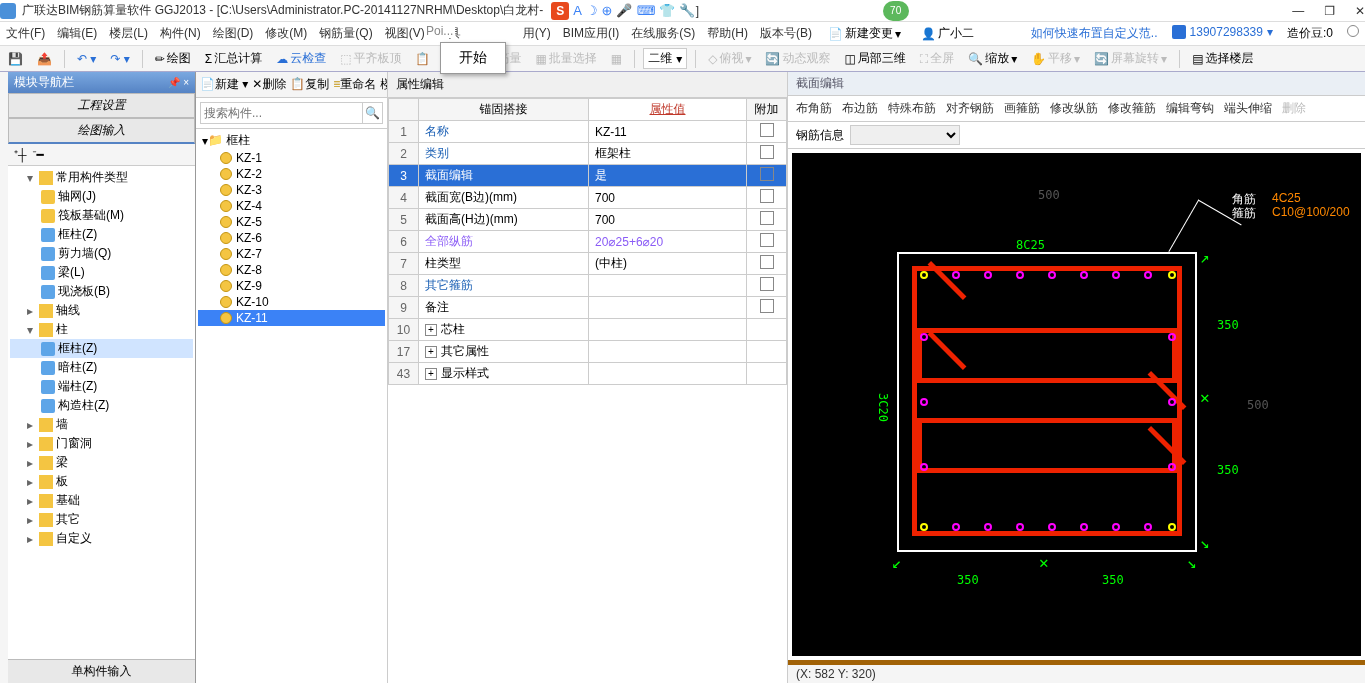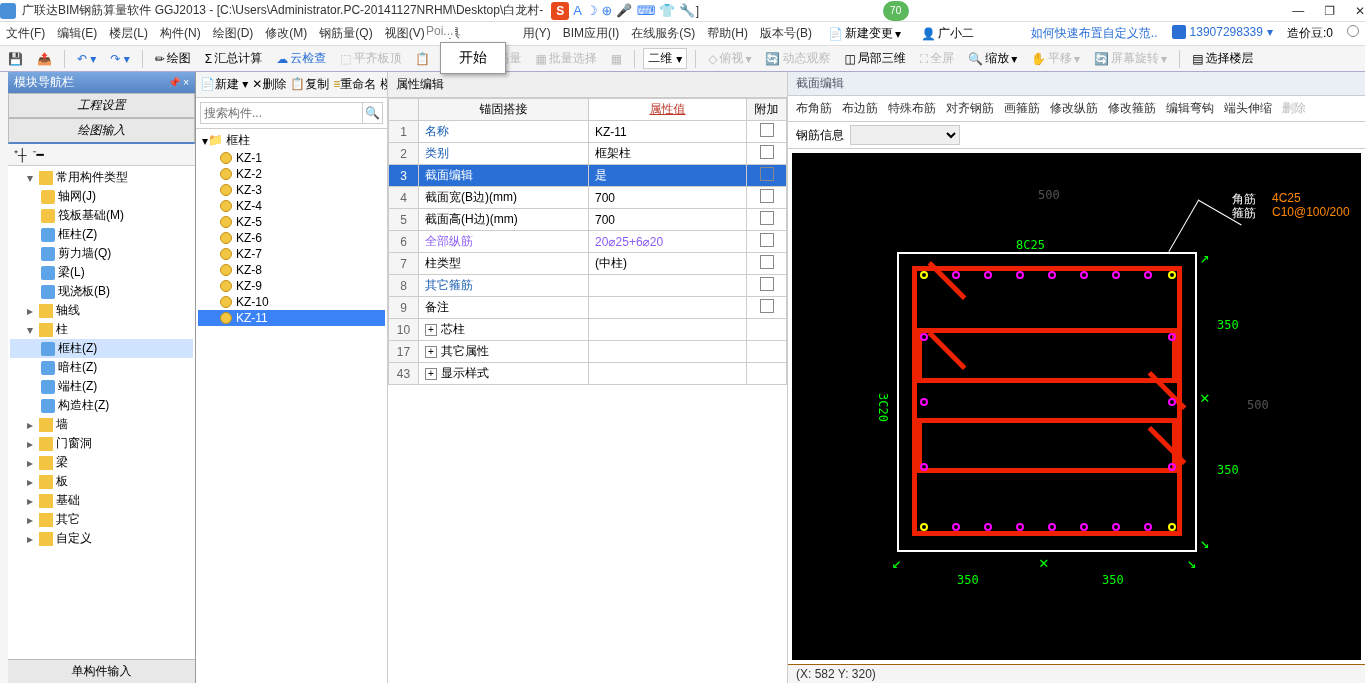--- a/index.html
+++ b/index.html
@@ -82,21 +82,21 @@
 
 
 .col4 { flex: 1; display:flex; flex-direction:column; }
 .section-header { background: #eaeff5; color: #556; padding: 3px 8px; border-bottom: 1px solid #ccc; }
 .section-tabs { display:flex; gap: 10px; padding: 4px 8px; border-bottom: 1px solid #ccc; }
 .section-tabs span { cursor:pointer; color:#333; }
 .section-tabs .dis { color:#bbb; }
 .info-row { display:flex; align-items:center; gap:6px; padding:3px 8px; border-bottom:1px solid #ccc; }
 .info-row select { width:110px; border:1px solid #ccc; height:20px; }
 .canvas-wrap { flex:1; background:#000; position:relative; overflow:hidden; margin: 4px; }
-.status { padding: 2px 8px; color:#333; background:#f5f5f5; border-top:1px solid #a16207; }
+.status { padding: 2px 8px; color:#333; background:#f5f5f5; border-top:5px solid #a16207; }
 
 
 .canvas { position:relative; width:100%; height:100%; }
 .box-outer { position:absolute; border: 2px solid #fff; }
 .box-red { position:absolute; border: 5px solid #e20; }
 .dim-text { position:absolute; color:#0f0; font-size:12px; font-family: monospace;}
 .arrow { position:absolute; color:#0f0; font-family:monospace; font-size:16px;}
 .label-text { position:absolute; color:#fff; font-size:12px; font-family: "SimHei", sans-serif;}
 .label-orange { color: #f80; }
 .rebar-dot { position:absolute; width:8px; height:8px; border:2px solid #f0f; border-radius:50%; }

